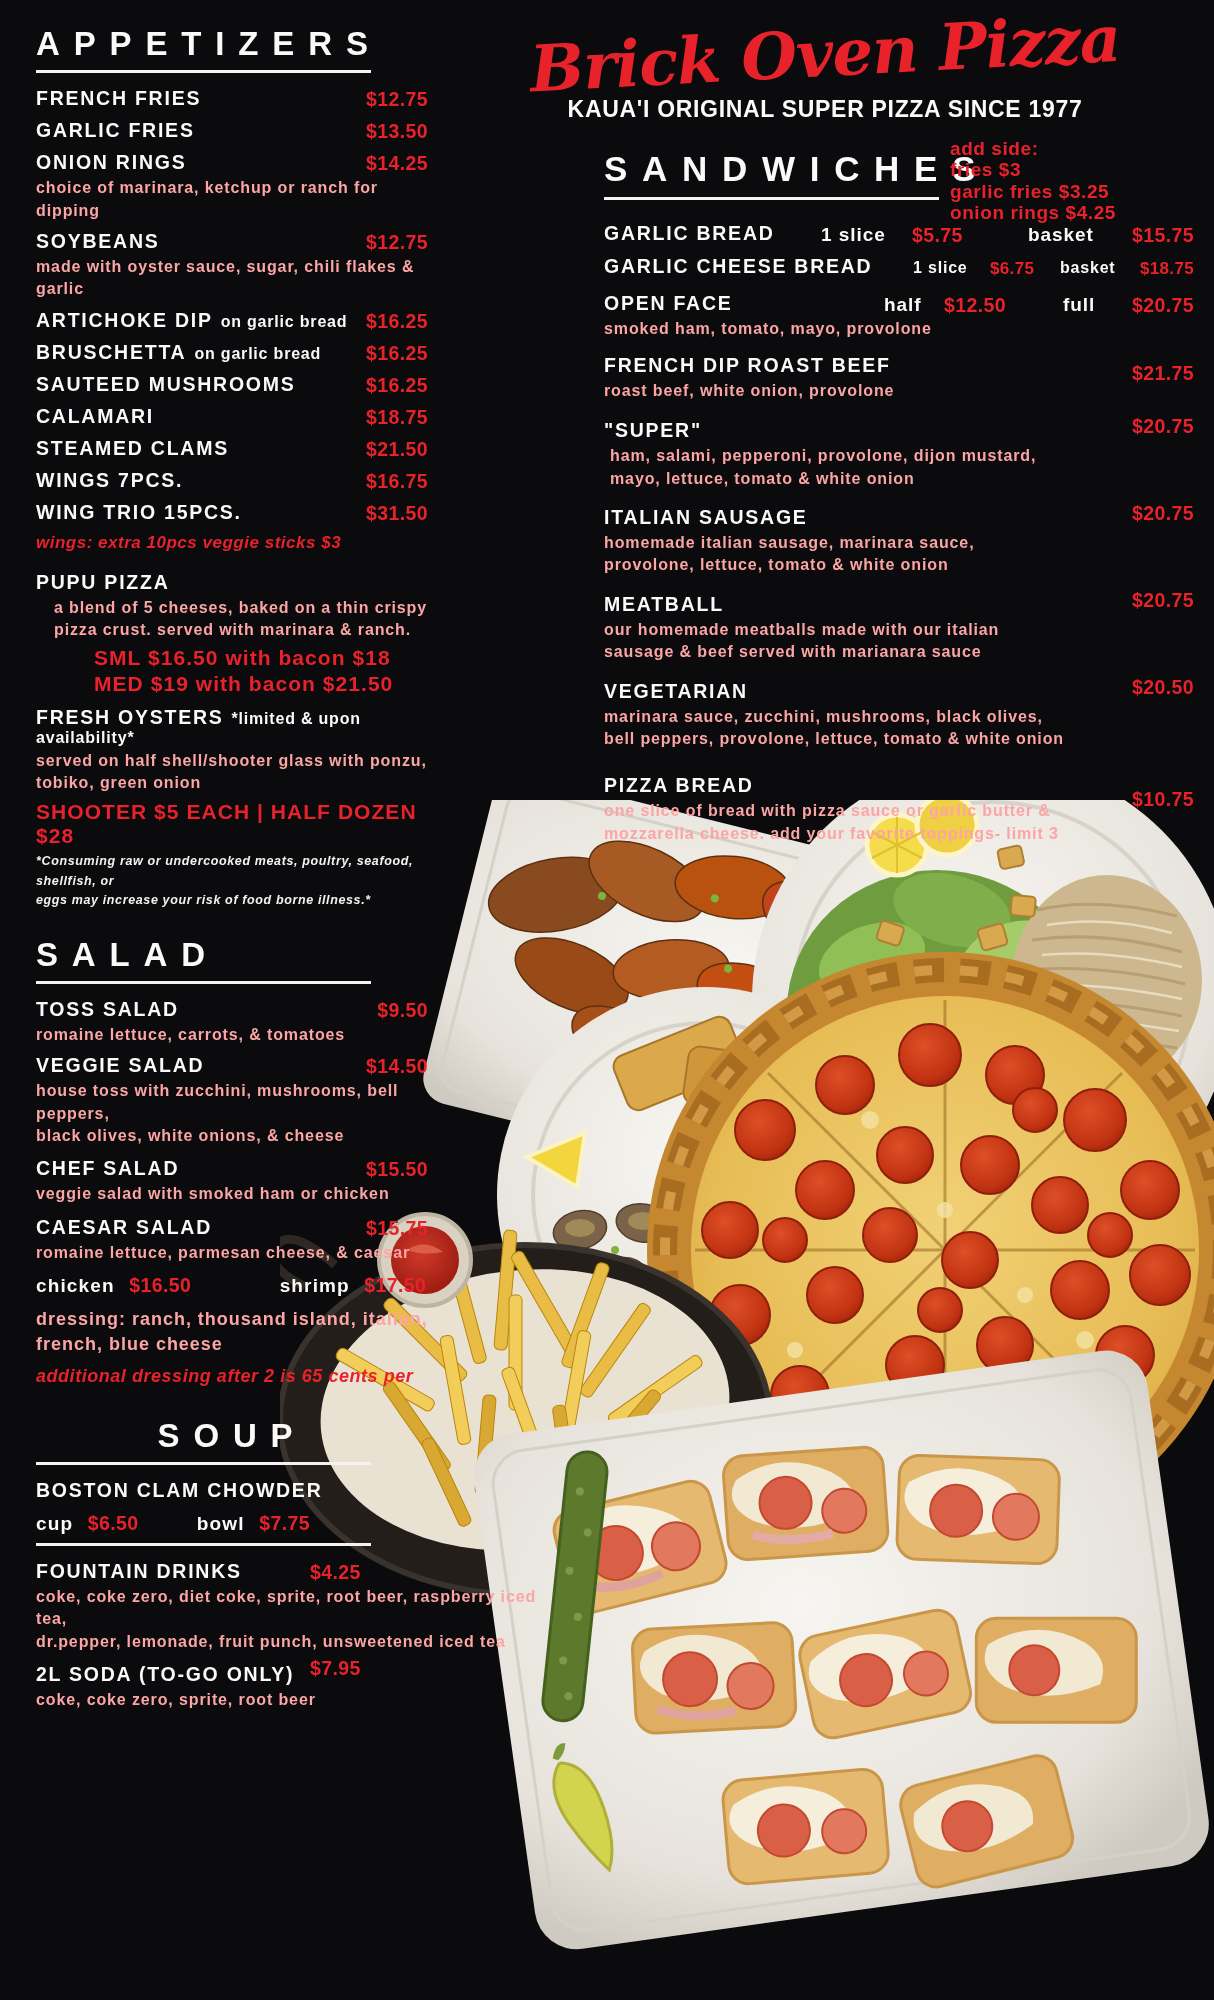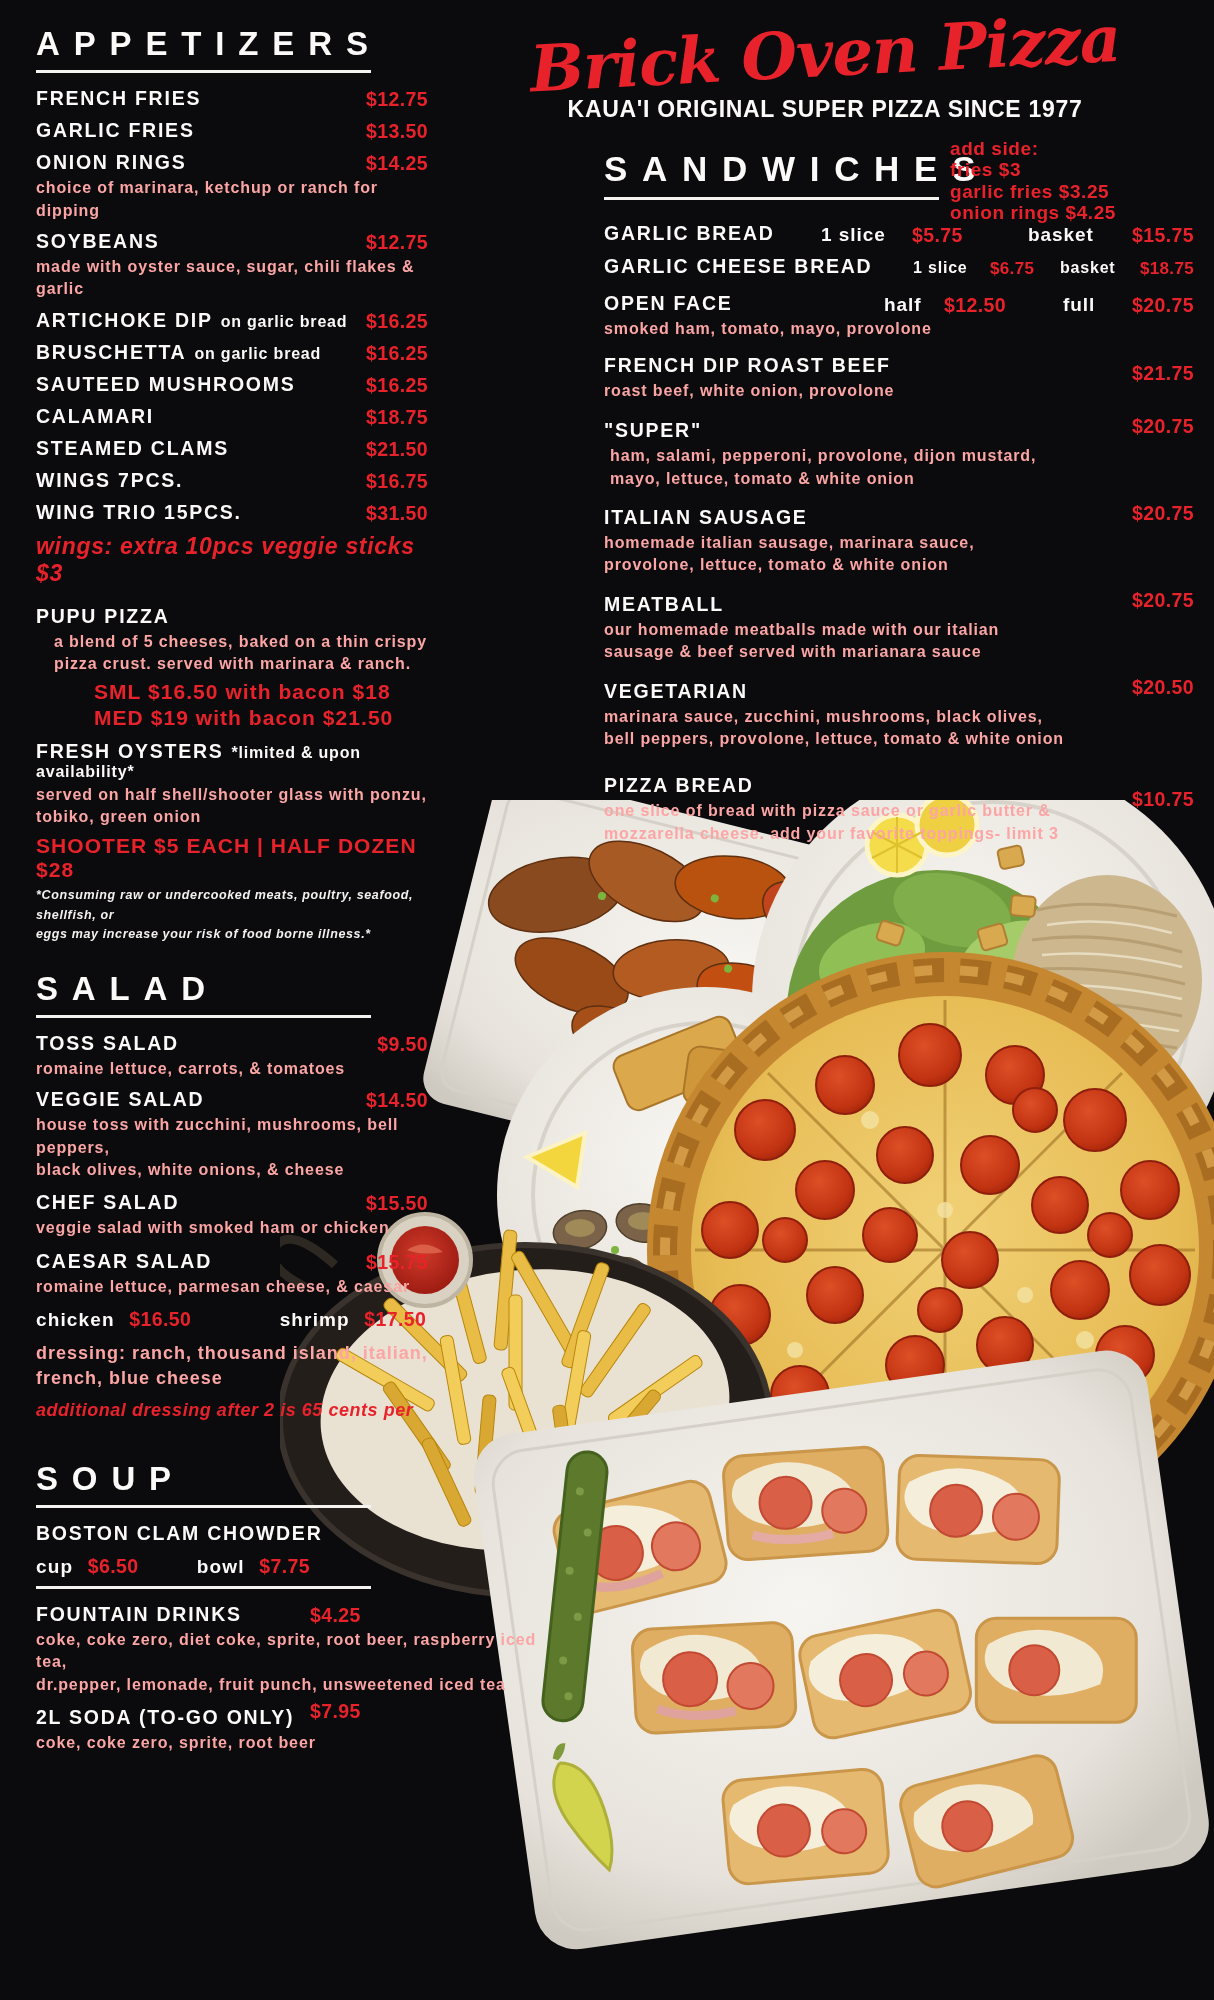--- a/index.html
+++ b/index.html
@@ -32,21 +32,21 @@
 
   h2.section{font-size:33px;font-weight:bold;letter-spacing:0.42em;color:var(--white);line-height:1.1;}
   .rule{width:335px;border-bottom:3px solid #f5f3f0;margin-top:8px;}
 
   .mi{position:relative;margin-top:8px;min-height:24px;}
   .nm{font-size:19.5px;font-weight:bold;letter-spacing:0.09em;color:var(--white);}
   .sfx{font-size:16px;font-weight:bold;letter-spacing:0.05em;margin-left:8px;}
   .price{color:var(--red);font-weight:bold;font-size:19.5px;letter-spacing:0.02em;}
   .price-r{position:absolute;right:0;top:1px;}
   .desc{font-size:16px;font-weight:bold;letter-spacing:0.055em;color:#fca5a5;line-height:1.4;white-space:pre-line;margin-top:3px;}
-  .red-italic{color:var(--red);font-style:italic;font-weight:bold;font-size:23px;letter-spacing:0.03em;margin-top:8px;}
+  .red-italic{color:var(--red);font-style:italic;font-weight:bold;font-size:17px;letter-spacing:0.03em;margin-top:8px;}
   .red-caps{color:var(--red);font-weight:bold;font-size:21px;letter-spacing:0.05em;margin-top:6px;}
   .red-center{margin-left:58px;margin-top:4px;}
   .tiny{font-size:12.5px;font-style:italic;font-weight:bold;letter-spacing:0.05em;line-height:1.55;white-space:pre-line;margin-top:4px;color:#f4f2ef;}
   .indent{margin-left:18px;}
   .gap-lg{margin-top:18px;}
   .gap-md{margin-top:14px;}
   .gap-sm{margin-top:10px;}
 
   .pair{display:inline-block;}
   .pair .lbl{font-size:19px;font-weight:bold;letter-spacing:0.06em;}
@@ -174,21 +174,21 @@
     <span class="pair" style="margin-left:84px;">
       <span class="lbl">shrimp</span>
       <span class="price">$17.50</span>
     </span>
   </div>
 
   <div class="desc" style="font-size:18px;margin-top:10px;">dressing: ranch, thousand island, italian,
 french, blue cheese</div>
   <div class="red-italic" style="font-size:18px;">additional dressing after 2 is 65 cents per</div>
 
-  <h2 class="section" style="margin-top:40px;">SOUP</h2>
+  <h2 class="section" style="margin-top:31px;text-align:center;">SOUP</h2>
   <div class="rule"></div>
 
   <div class="mi gap-md">
     <span class="nm">BOSTON CLAM CHOWDER</span>
     <div class="gap-sm">
       <span class="pair">
         <span class="lbl">cup</span>
         <span class="price">$6.50</span>
       </span>
       <span class="pair" style="margin-left:54px;">

